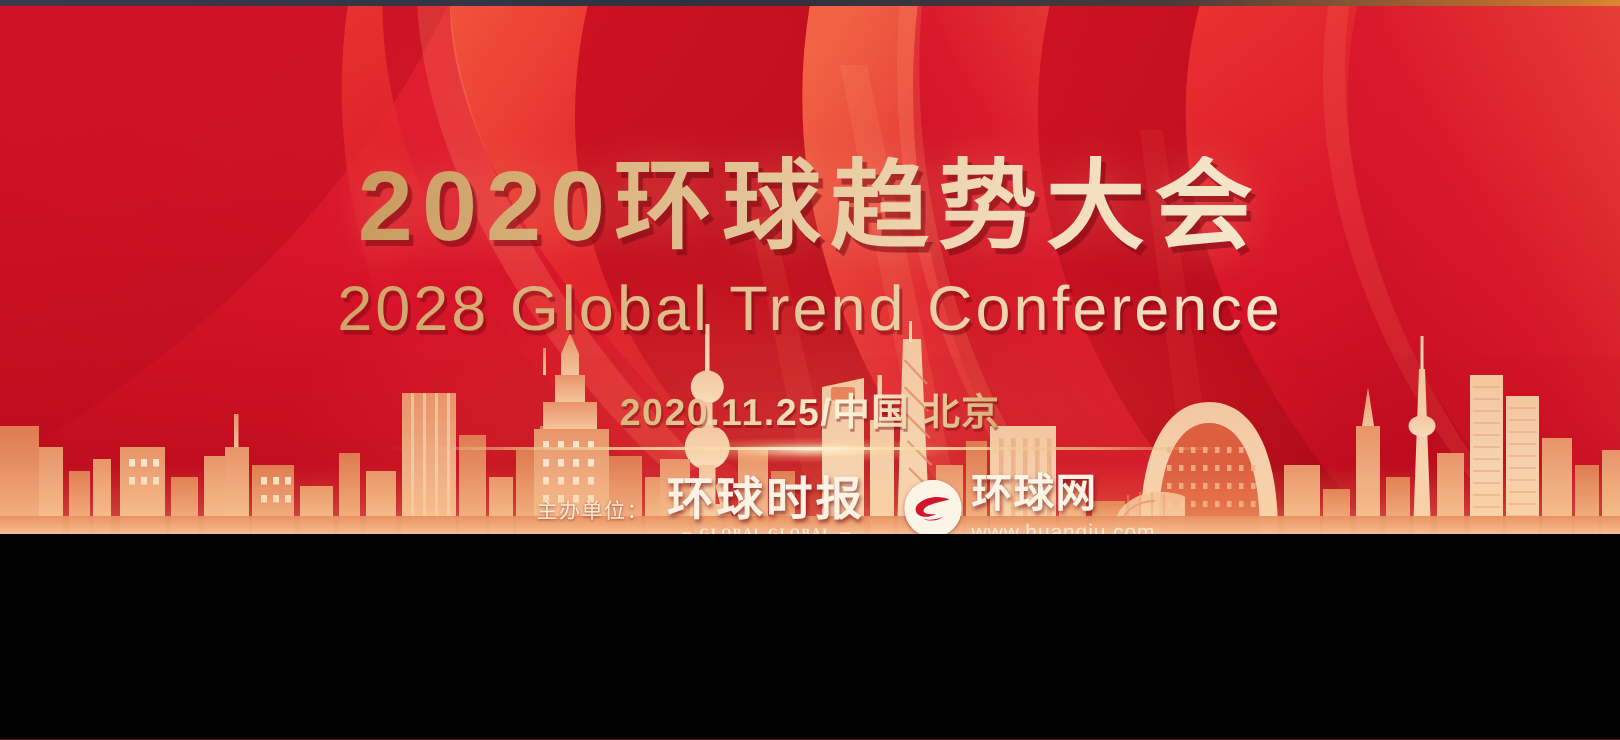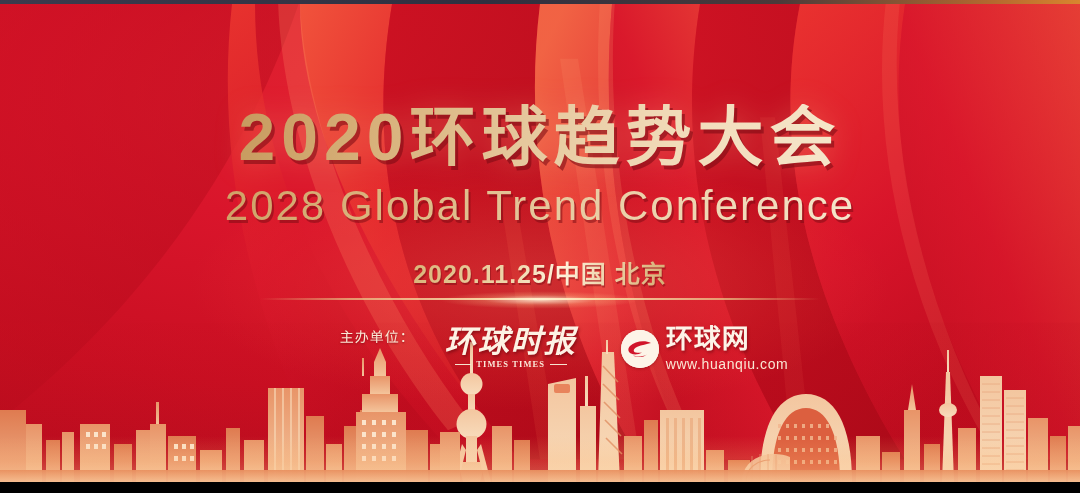--- a/index.html
+++ b/index.html
@@ -6,21 +6,21 @@
   html, body {
     margin: 0;
     padding: 0;
     background: #000;
   }
   * { box-sizing: border-box; }
 
   .poster {
     position: relative;
     width: 1080px;
-    height: 482px;
+    height: 356px;
     overflow: hidden;
     background: #d8132a;
     font-family: "Liberation Sans", "DejaVu Sans", sans-serif;
     user-select: none;
   }
 
   
   .top-strip {
     position: absolute;
     left: 0; top: 0;
@@ -157,42 +157,42 @@
     left: 50%; top: -5px;
     transform: translateX(-50%);
     width: 250px; height: 22px;
     background: radial-gradient(closest-side, rgba(255,244,214,0.85), rgba(255,215,150,0.25) 45%, rgba(255,200,130,0) 80%);
   }
 
   
   .organizers {
     margin-top: 22px;
     display: flex;
-    gap: 30px;
+    align-items: center;
+    gap: 12px;
     margin-left: 48px;
   }
   .org-label {
     font-size: 14px;
     letter-spacing: 1px;
     color: #fbe9d6;
     white-space: nowrap;
     text-shadow: 0 1px 2px rgba(110,8,16,0.6);
   }
 
   .gt-logo {
     display: flex;
     flex-direction: column;
     align-items: center;
     line-height: 1;
   }
   .gt-cn {
     font-family: "Liberation Serif", "DejaVu Serif", serif;
     font-size: 31px;
     font-weight: bold;
-    font-style: italic;
     letter-spacing: 2px;
     color: #fdf2e4;
     white-space: nowrap;
     text-shadow: 1px 2px 3px rgba(110,8,16,0.65);
   }
   .gt-en-row {
     display: flex;
     align-items: center;
     gap: 5px;
     margin-top: 3px;
@@ -517,21 +517,21 @@
     <div class="gold-rule"></div>
 
     <div class="organizers">
 
       <span class="org-label">主办单位：</span>
 
       <div class="gt-logo">
         <span class="gt-cn">环球时报</span>
         <span class="gt-en-row">
           <span class="dash"></span>
-          <span class="gt-en">TIMES TIMES</span>
+          <span class="gt-en">GLOBAL GLOBAL</span>
           <span class="dash"></span>
         </span>
       </div>
 
       <div class="hq-logo">
         <span class="hq-mark">
           <svg viewBox="0 0 38 38" xmlns="http://www.w3.org/2000/svg">
             <circle cx="19" cy="19" r="19" fill="#fdf4e8"></circle>
             <path d="M30,13 C24,10 14,11 9,16 C6.5,18.6 7,22 10,23.6 C13,25.2 18,24.6 21,22.6
                      C17.5,23.2 14,22.8 13,21.4 C12,20 13.6,18 16.4,16.8 C20.6,15 26,14.2 30,13 Z" fill="#d1152b"></path>

